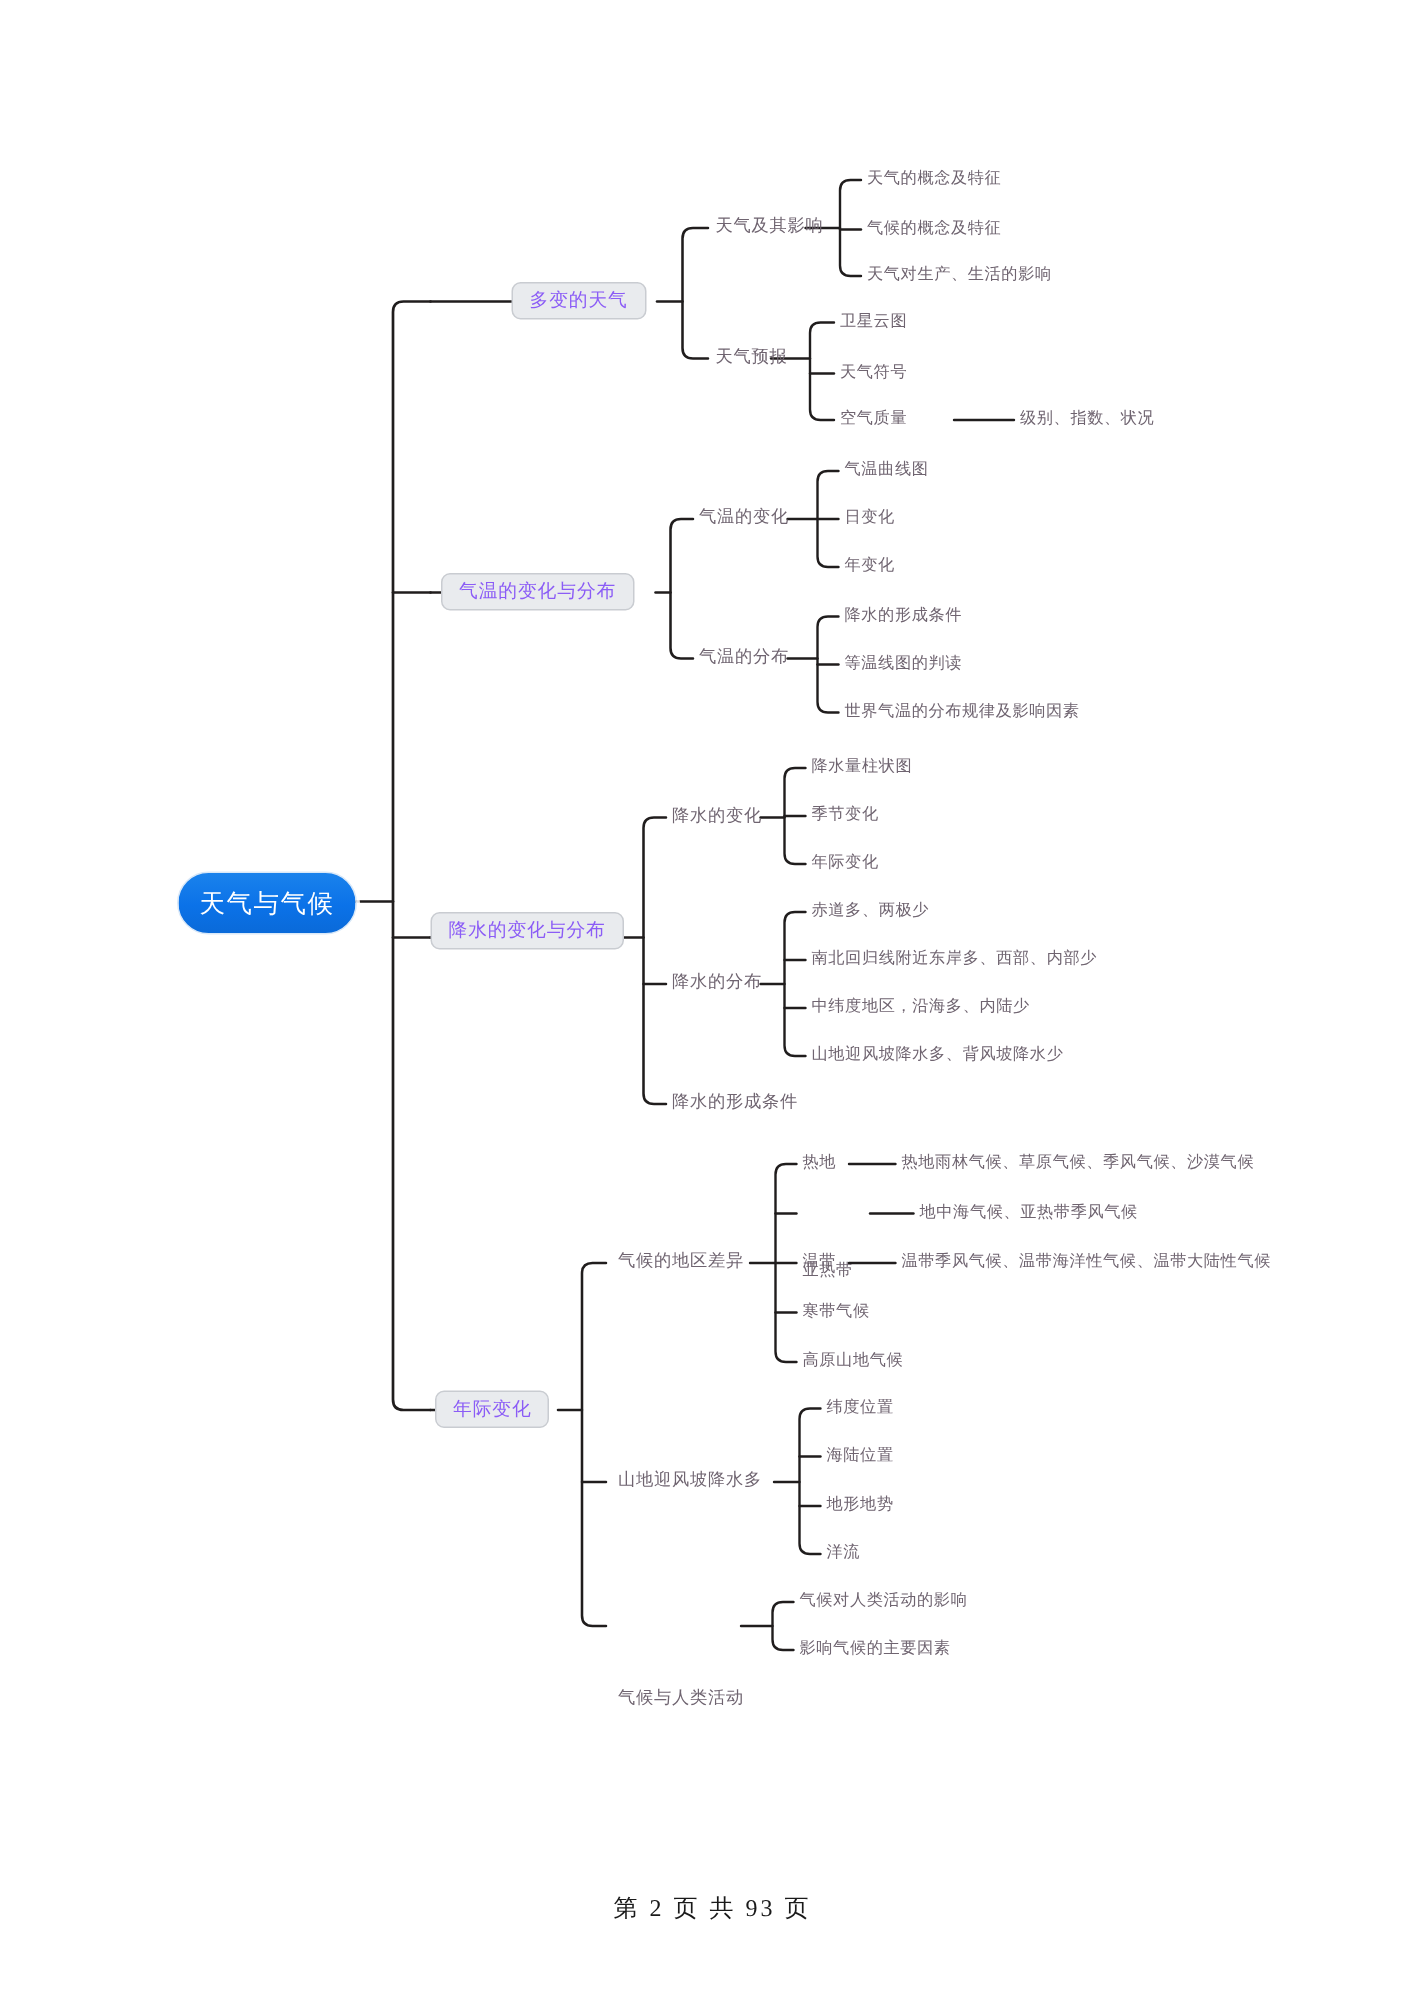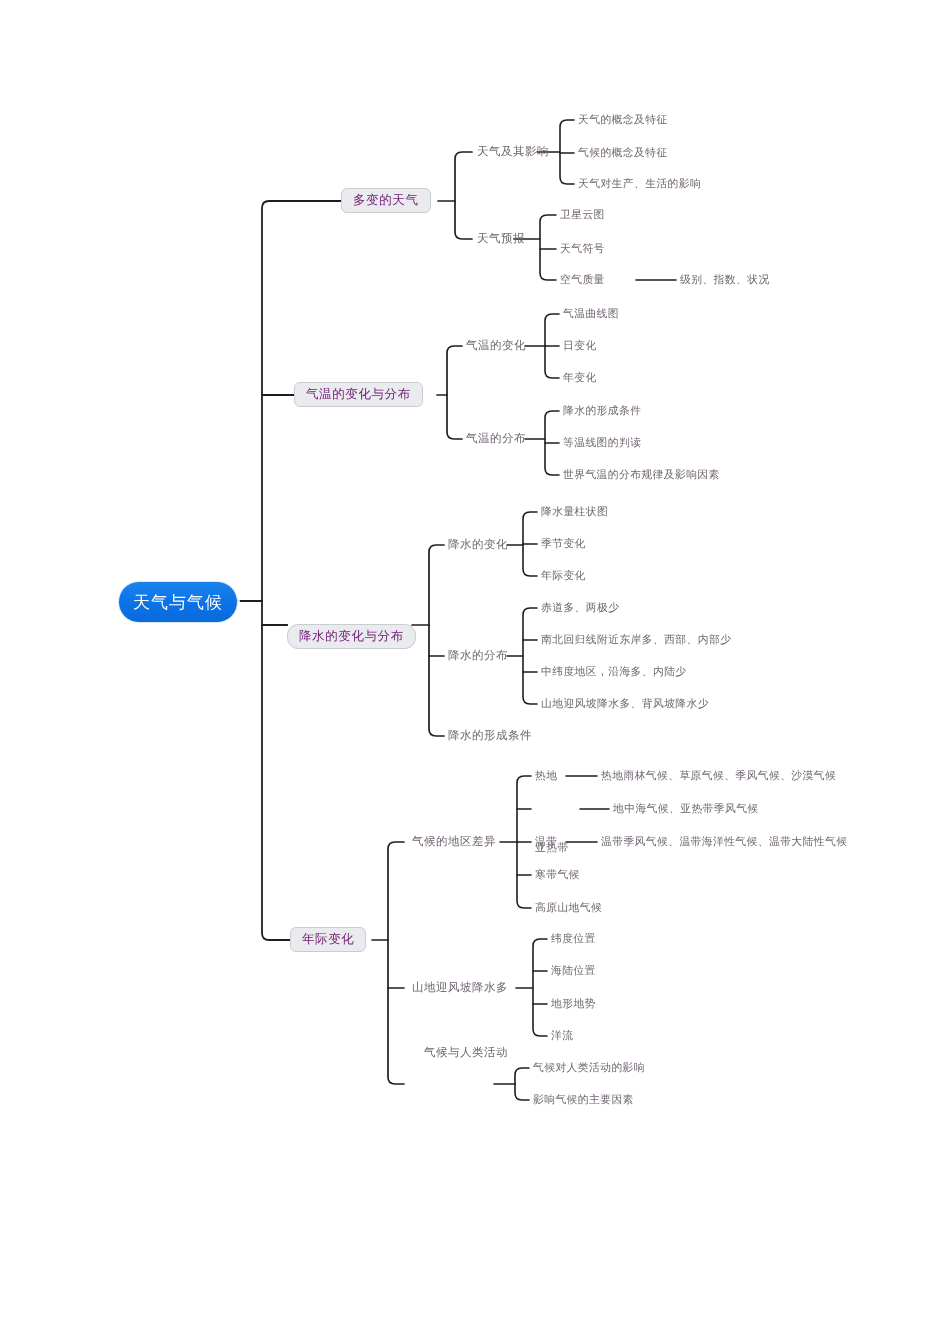--- a/index.html
+++ b/index.html
@@ -42,21 +42,21 @@
     font-weight:500;
   }
   
   .lvl1{
     display:flex;
     align-items:center;
     justify-content:center;
     background:#e9ebee;
     border:1px solid #c9ccd1;
     border-radius:6px;
-    color:#701a75;
+    color:#8b5cf6;
     font-size:12.5px;
     letter-spacing:.6px;
     height:25px;
     padding:0 11px;
     box-sizing:border-box;
   }
   
   .lvl2{
     color:#6f6470;
     font-size:11.5px;
@@ -153,21 +153,21 @@
       <path d="M 533 971 L 547 971" fill="none" stroke="#201d1d" stroke-width="1.6" stroke-linecap="round" stroke-linejoin="round"></path>
       <path d="M 533 1004 L 547 1004" fill="none" stroke="#201d1d" stroke-width="1.6" stroke-linecap="round" stroke-linejoin="round"></path>
       <path d="M 494 1084 L 515 1084" fill="none" stroke="#201d1d" stroke-width="1.6" stroke-linecap="round" stroke-linejoin="round"></path>
       <path d="M 529 1068 L 522 1068 Q 515 1068 515 1075 L 515 1093 Q 515 1100 522 1100 L 529 1100" fill="none" stroke="#201d1d" stroke-width="1.6" stroke-linecap="round" stroke-linejoin="round"></path>
     </svg>
 
   <div class="node root" style="left:118px;top:581px;">天气与气候</div>
 
   <div class="node lvl1" style="left:341px;top:188px;">多变的天气</div>
   <div class="node lvl1" style="left:294px;top:382px;">气温的变化与分布</div>
-  <div class="node lvl1" style="left:287px;top:624px;border-radius:11px;">降水的变化与分布</div>
+  <div class="node lvl1" style="left:287px;top:608px;">降水的变化与分布</div>
   <div class="node lvl1" style="left:290px;top:927px;">年际变化</div>
 
   <div class="node lvl2" style="left:477px;top:145px;">天气及其影响</div>
   <div class="node lvl3" style="left:578px;top:113px;">天气的概念及特征</div>
   <div class="node lvl3" style="left:578px;top:146px;">气候的概念及特征</div>
   <div class="node lvl3" style="left:578px;top:177px;">天气对生产、生活的影响</div>
 
   <div class="node lvl2" style="left:477px;top:232px;">天气预报</div>
   <div class="node lvl3" style="left:560px;top:208px;">卫星云图</div>
   <div class="node lvl3" style="left:560px;top:242px;">天气符号</div>
@@ -206,18 +206,19 @@
   <div class="node lvl4" style="left:601px;top:835px;">温带季风气候、温带海洋性气候、温带大陆性气候</div>
   <div class="node lvl3" style="left:535px;top:868px;">寒带气候</div>
   <div class="node lvl3" style="left:535px;top:901px;">高原山地气候</div>
 
   <div class="node lvl2" style="left:412px;top:981px;">山地迎风坡降水多</div>
   <div class="node lvl3" style="left:551px;top:932px;">纬度位置</div>
   <div class="node lvl3" style="left:551px;top:964px;">海陆位置</div>
   <div class="node lvl3" style="left:551px;top:997px;">地形地势</div>
   <div class="node lvl3" style="left:551px;top:1029px;">洋流</div>
 
-  <div class="node lvl2" style="left:412px;top:1046px;margin-left:12px;">气候与人类活动</div>
+  <div class="node lvl2" style="left:412px;top:1126px;">气候与人类活动</div>
   <div class="node lvl3" style="left:533px;top:1061px;">气候对人类活动的影响</div>
   <div class="node lvl3" style="left:533px;top:1093px;">影响气候的主要因素</div>
 
+  <div class="footer">第 2 页 共 93 页</div>
 
 </div>
 
 </body></html>

